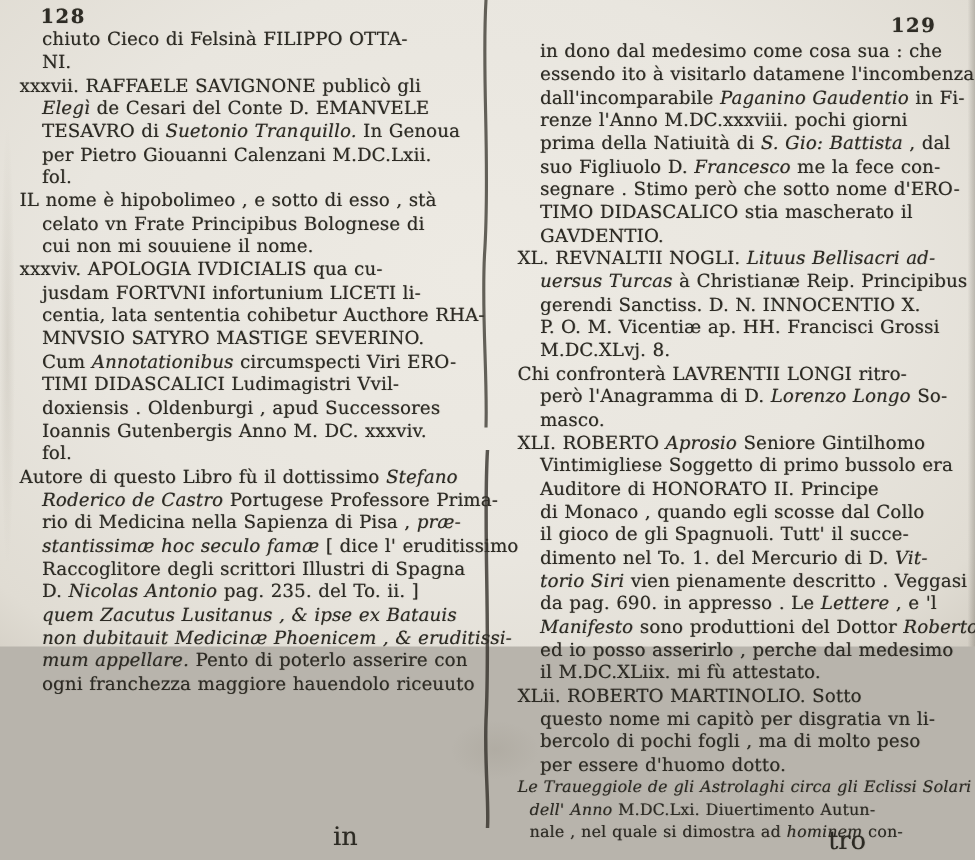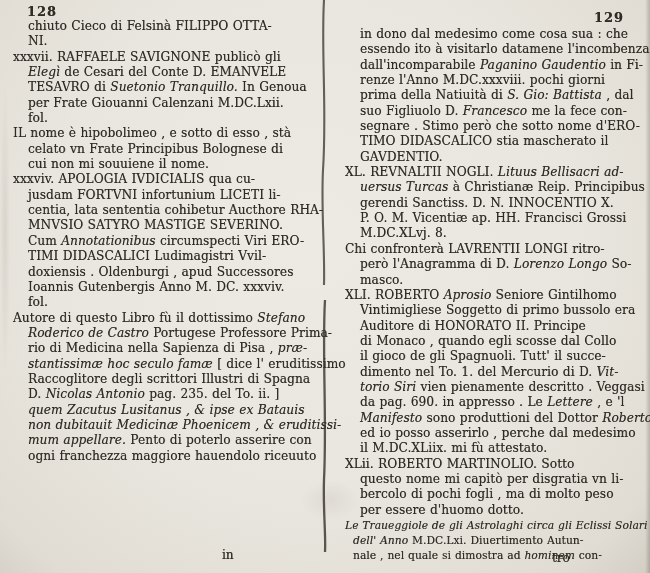--- a/index.html
+++ b/index.html
@@ -2,21 +2,21 @@
 <html><head>
 <meta charset="utf-8">
 <style>
   html,body { margin:0; padding:0; }
   body {
     width:650px; height:573px; overflow:hidden;
     background:#b8b4ac;
     font-family:"DejaVu Serif","Liberation Serif",serif;
   }
   .page {
-    position:relative; width:650px; height:573px;
+    position:relative; width:650px; height:431px;
     background:
       radial-gradient(ellipse at 48% 42%, #edeae3 0%, #e9e6df 55%, #e0dcd3 88%, #d3cec4 100%);
     color:#2c2a23;
   }
   .page::after { 
     content:""; position:absolute; top:0; right:0; width:5px; height:100%;
     background:linear-gradient(to right, rgba(0,0,0,0), rgba(60,55,45,.25));
     pointer-events:none;
   }
   .pagenum {
@@ -31,21 +31,21 @@
     color:#2c2a23; text-shadow:.3px .3px .5px rgba(44,42,35,.5);
     text-align:left; word-spacing:.4px;
   }
   .col.left { left:13px; top:19px; }
   .col.right { left:345px; top:27px; }
   .para { margin:0; padding-left:15px; text-indent:-15px; white-space:nowrap; }
   .para.cont { text-indent:0; }
   .para.small { font-size:10.6px; line-height:15px; padding-left:8px; text-indent:-8px; }
   .it { font-style:italic; }
   .catchword {
-    position:absolute; font-size:12px; color:#2c2a23;
+    position:absolute; font-size:17px; color:#2c2a23;
     text-shadow:.3px .3px .5px rgba(44,42,35,.5);
   }
   .catchword.left { left:222px; top:548px; }
   .catchword.right { left:552px; top:551px; }
   .divider { position:absolute; left:316px; top:0; width:16px; height:552px; }
   
   .stain { position:absolute; border-radius:50%; pointer-events:none; }
   .stain.s1 { left:0; top:80px; width:10px; height:300px; background:radial-gradient(rgba(90,80,60,.10), rgba(0,0,0,0) 70%); }
   .stain.s2 { left:300px; top:480px; width:60px; height:40px; background:radial-gradient(rgba(90,80,60,.08), rgba(0,0,0,0) 70%); }
 </style>
@@ -54,21 +54,21 @@
 
 <div class="page">
   <div class="stain s1"></div>
   <div class="stain s2"></div>
 
   <div class="pagenum left">128</div>
   <div class="pagenum right">129</div>
 
   <div class="col left">
       <p class="para cont"><span>chiuto Cieco di Felsinà FILIPPO OTTA-</span><br><span>NI.</span></p>
-      <p class="para entry"><span>xxxvii. RAFFAELE SAVIGNONE publicò gli</span><br><span class="it">Elegì</span><span> de Cesari del Conte D. EMANVELE</span><br><span>TESAVRO di </span><span class="it">Suetonio Tranquillo.</span><span> In Genoua</span><br><span>per Frate Giouanni Calenzani M.DC.Lxii.</span><br><span>fol.</span></p>
+      <p class="para entry"><span>xxxvii. RAFFAELE SAVIGNONE publicò gli</span><br><span class="it">Elegì</span><span> de Cesari del Conte D. EMANVELE</span><br><span>TESAVRO di </span><span class="it">Suetonio Tranquillo.</span><span> In Genoua</span><br><span>per Pietro Giouanni Calenzani M.DC.Lxii.</span><br><span>fol.</span></p>
       <p class="para entry"><span>IL nome è hipobolimeo , e sotto di esso , stà</span><br><span>celato vn Frate Principibus Bolognese di</span><br><span>cui non mi souuiene il nome.</span></p>
       <p class="para entry"><span>xxxviv. APOLOGIA IVDICIALIS qua cu-</span><br><span>jusdam FORTVNI infortunium LICETI li-</span><br><span>centia, lata sententia cohibetur Aucthore RHA-</span><br><span>MNVSIO SATYRO MASTIGE SEVERINO.</span><br><span>Cum </span><span class="it">Annotationibus</span><span> circumspecti Viri ERO-</span><br><span>TIMI DIDASCALICI Ludimagistri Vvil-</span><br><span>doxiensis . Oldenburgi , apud Successores</span><br><span>Ioannis Gutenbergis Anno M. DC. xxxviv.</span><br><span>fol.</span></p>
       <p class="para entry"><span>Autore di questo Libro fù il dottissimo </span><span class="it">Stefano</span><br><span class="it">Roderico de Castro</span><span> Portugese Professore Prima-</span><br><span>rio di Medicina nella Sapienza di Pisa , </span><span class="it">præ-</span><br><span class="it">stantissimæ hoc seculo famæ</span><span> [ dice l' eruditissimo</span><br><span>Raccoglitore degli scrittori Illustri di Spagna</span><br><span>D. </span><span class="it">Nicolas Antonio</span><span> pag. 235. del To. ii. ]</span><br><span class="it">quem Zacutus Lusitanus , &amp; ipse ex Batauis</span><br><span class="it">non dubitauit Medicinæ Phoenicem , &amp; eruditissi-</span><br><span class="it">mum appellare.</span><span> Pento di poterlo asserire con</span><br><span>ogni franchezza maggiore hauendolo riceuuto</span></p>
     </div>
 
   <svg class="divider" viewBox="0 0 16 552" xmlns="http://www.w3.org/2000/svg">
     <path d="M8,0 C5,50 11,110 7,170 C5,210 9,250 8,285" stroke="#34312a" stroke-width="2.1" fill="none" opacity="0.75"></path>
     <path d="M9,300 C6,350 11,420 8,480 C7,510 10,535 9,552" stroke="#34312a" stroke-width="2.3" fill="none" opacity="0.8"></path>
   </svg>
 

